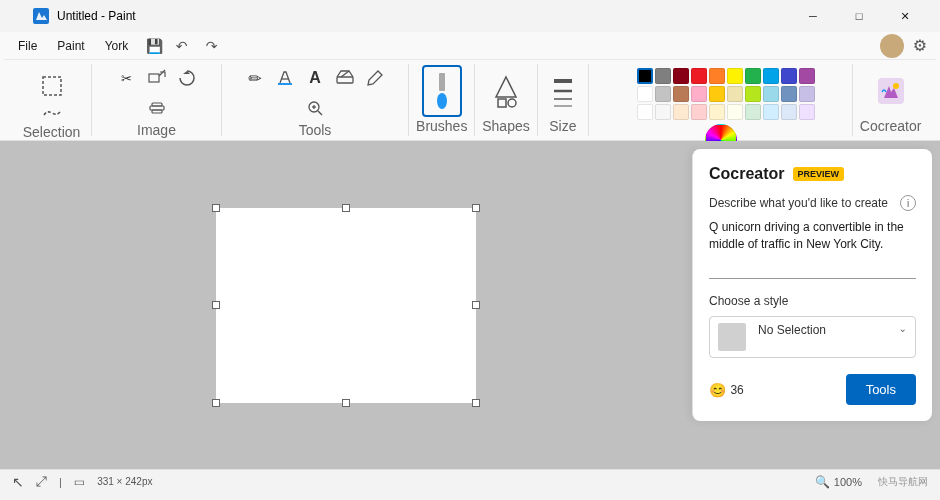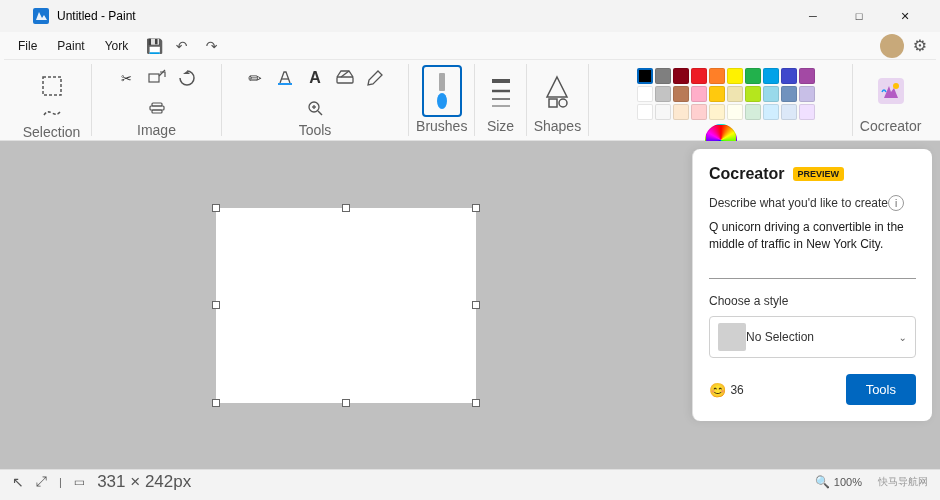--- a/index.html
+++ b/index.html
@@ -298,20 +298,21 @@
       padding: 2px 5px;
       border-radius: 3px;
     }
 
     .describe-section label {
       font-size: 12px;
       color: #333;
       font-weight: 500;
       display: flex;
       align-items: center;
+      justify-content: space-between;
     }
     .info-icon {
       width: 16px;
       height: 16px;
       border-radius: 50%;
       border: 1px solid #999;
       display: flex;
       align-items: center;
       justify-content: center;
       font-size: 10px;
@@ -333,27 +334,26 @@
       background: transparent;
     }
 
     .style-section label {
       font-size: 12px;
       color: #333;
       font-weight: 500;
     }
     .style-dropdown {
       display: flex;
-      align-items: center;
       border: 1px solid #d0d0d0;
       border-radius: 4px;
       padding: 6px 8px;
       margin-top: 8px;
       cursor: pointer;
-      gap: 0;
+      gap: 12px;
     }
     .style-thumb {
       width: 28px;
       height: 28px;
       background: #d0d0d0;
       border-radius: 2px;
     }
     .style-label {
       flex: 1;
       font-size: 12px;
@@ -398,21 +398,21 @@
       border-top: 1px solid #e0e0e0;
       display: flex;
       align-items: center;
       padding: 0 12px;
       justify-content: space-between;
       font-size: 11px;
       color: #555;
     }
     .status-left { display: flex; align-items: center; gap: 12px; }
     .status-right { display: flex; align-items: center; gap: 8px; }
-    .status-dims { font-size: 17px; }
+    .status-dims { font-size: 10px; }
 
     
     .zoom-controls {
       display: flex;
       align-items: center;
       gap: 4px;
     }
     .zoom-icon { font-size: 12px; color: #555; cursor: pointer; }
 
     
@@ -544,45 +544,45 @@
         <button class="tool-btn brushes-active" style="width:40px;height:52px;">
           <svg width="24" height="36" viewBox="0 0 24 36">
             <rect x="9" y="0" width="6" height="18" rx="1" fill="#aaa"></rect>
             <ellipse cx="12" cy="28" rx="5" ry="8" fill="#2196f3"></ellipse>
           </svg>
         </button>
       </div>
       <span class="tool-group-label">Brushes</span>
     </div>
 
+    <div class="tool-group" style="min-width:52px;">
+      <div class="tool-group-inner">
+        <button class="tool-btn" style="width:40px;height:52px;">
+          <svg width="28" height="36" viewBox="0 0 28 36">
+            <path d="M14 4 L24 24 L4 24 Z" fill="none" stroke="#555" stroke-width="1.5"></path>
+            <rect x="6" y="26" width="8" height="8" fill="none" stroke="#555" stroke-width="1.5"></rect>
+            <circle cx="20" cy="30" r="4" fill="none" stroke="#555" stroke-width="1.5"></circle>
+          </svg>
+        </button>
+      </div>
+      <span class="tool-group-label">Shapes</span>
+    </div>
+
     <div class="tool-group" style="min-width:48px;">
       <div class="tool-group-inner">
         <button class="tool-btn" style="width:36px;height:52px;">
           <svg width="22" height="36" viewBox="0 0 22 36">
             <line x1="2" y1="8" x2="20" y2="8" stroke="#555" stroke-width="4"></line>
             <line x1="2" y1="18" x2="20" y2="18" stroke="#555" stroke-width="2.5"></line>
             <line x1="2" y1="26" x2="20" y2="26" stroke="#555" stroke-width="1.5"></line>
             <line x1="2" y1="33" x2="20" y2="33" stroke="#555" stroke-width="1"></line>
           </svg>
         </button>
       </div>
       <span class="tool-group-label">Size</span>
-    </div>
-
-    <div class="tool-group" style="min-width:52px;">
-      <div class="tool-group-inner">
-        <button class="tool-btn" style="width:40px;height:52px;">
-          <svg width="28" height="36" viewBox="0 0 28 36">
-            <path d="M14 4 L24 24 L4 24 Z" fill="none" stroke="#555" stroke-width="1.5"></path>
-            <rect x="6" y="26" width="8" height="8" fill="none" stroke="#555" stroke-width="1.5"></rect>
-            <circle cx="20" cy="30" r="4" fill="none" stroke="#555" stroke-width="1.5"></circle>
-          </svg>
-        </button>
-      </div>
-      <span class="tool-group-label">Shapes</span>
     </div>
 
     <div class="tool-group colors-group">
       <div class="tool-group-inner" style="flex-direction:row;gap:4px;align-items:center;">
 
         <div class="color-pair"></div>
 
         <div class="color-palette">
           <div class="color-row" id="color-row-1">
               <div class="color-swatch selected" style="background: rgb(0, 0, 0);"></div>

